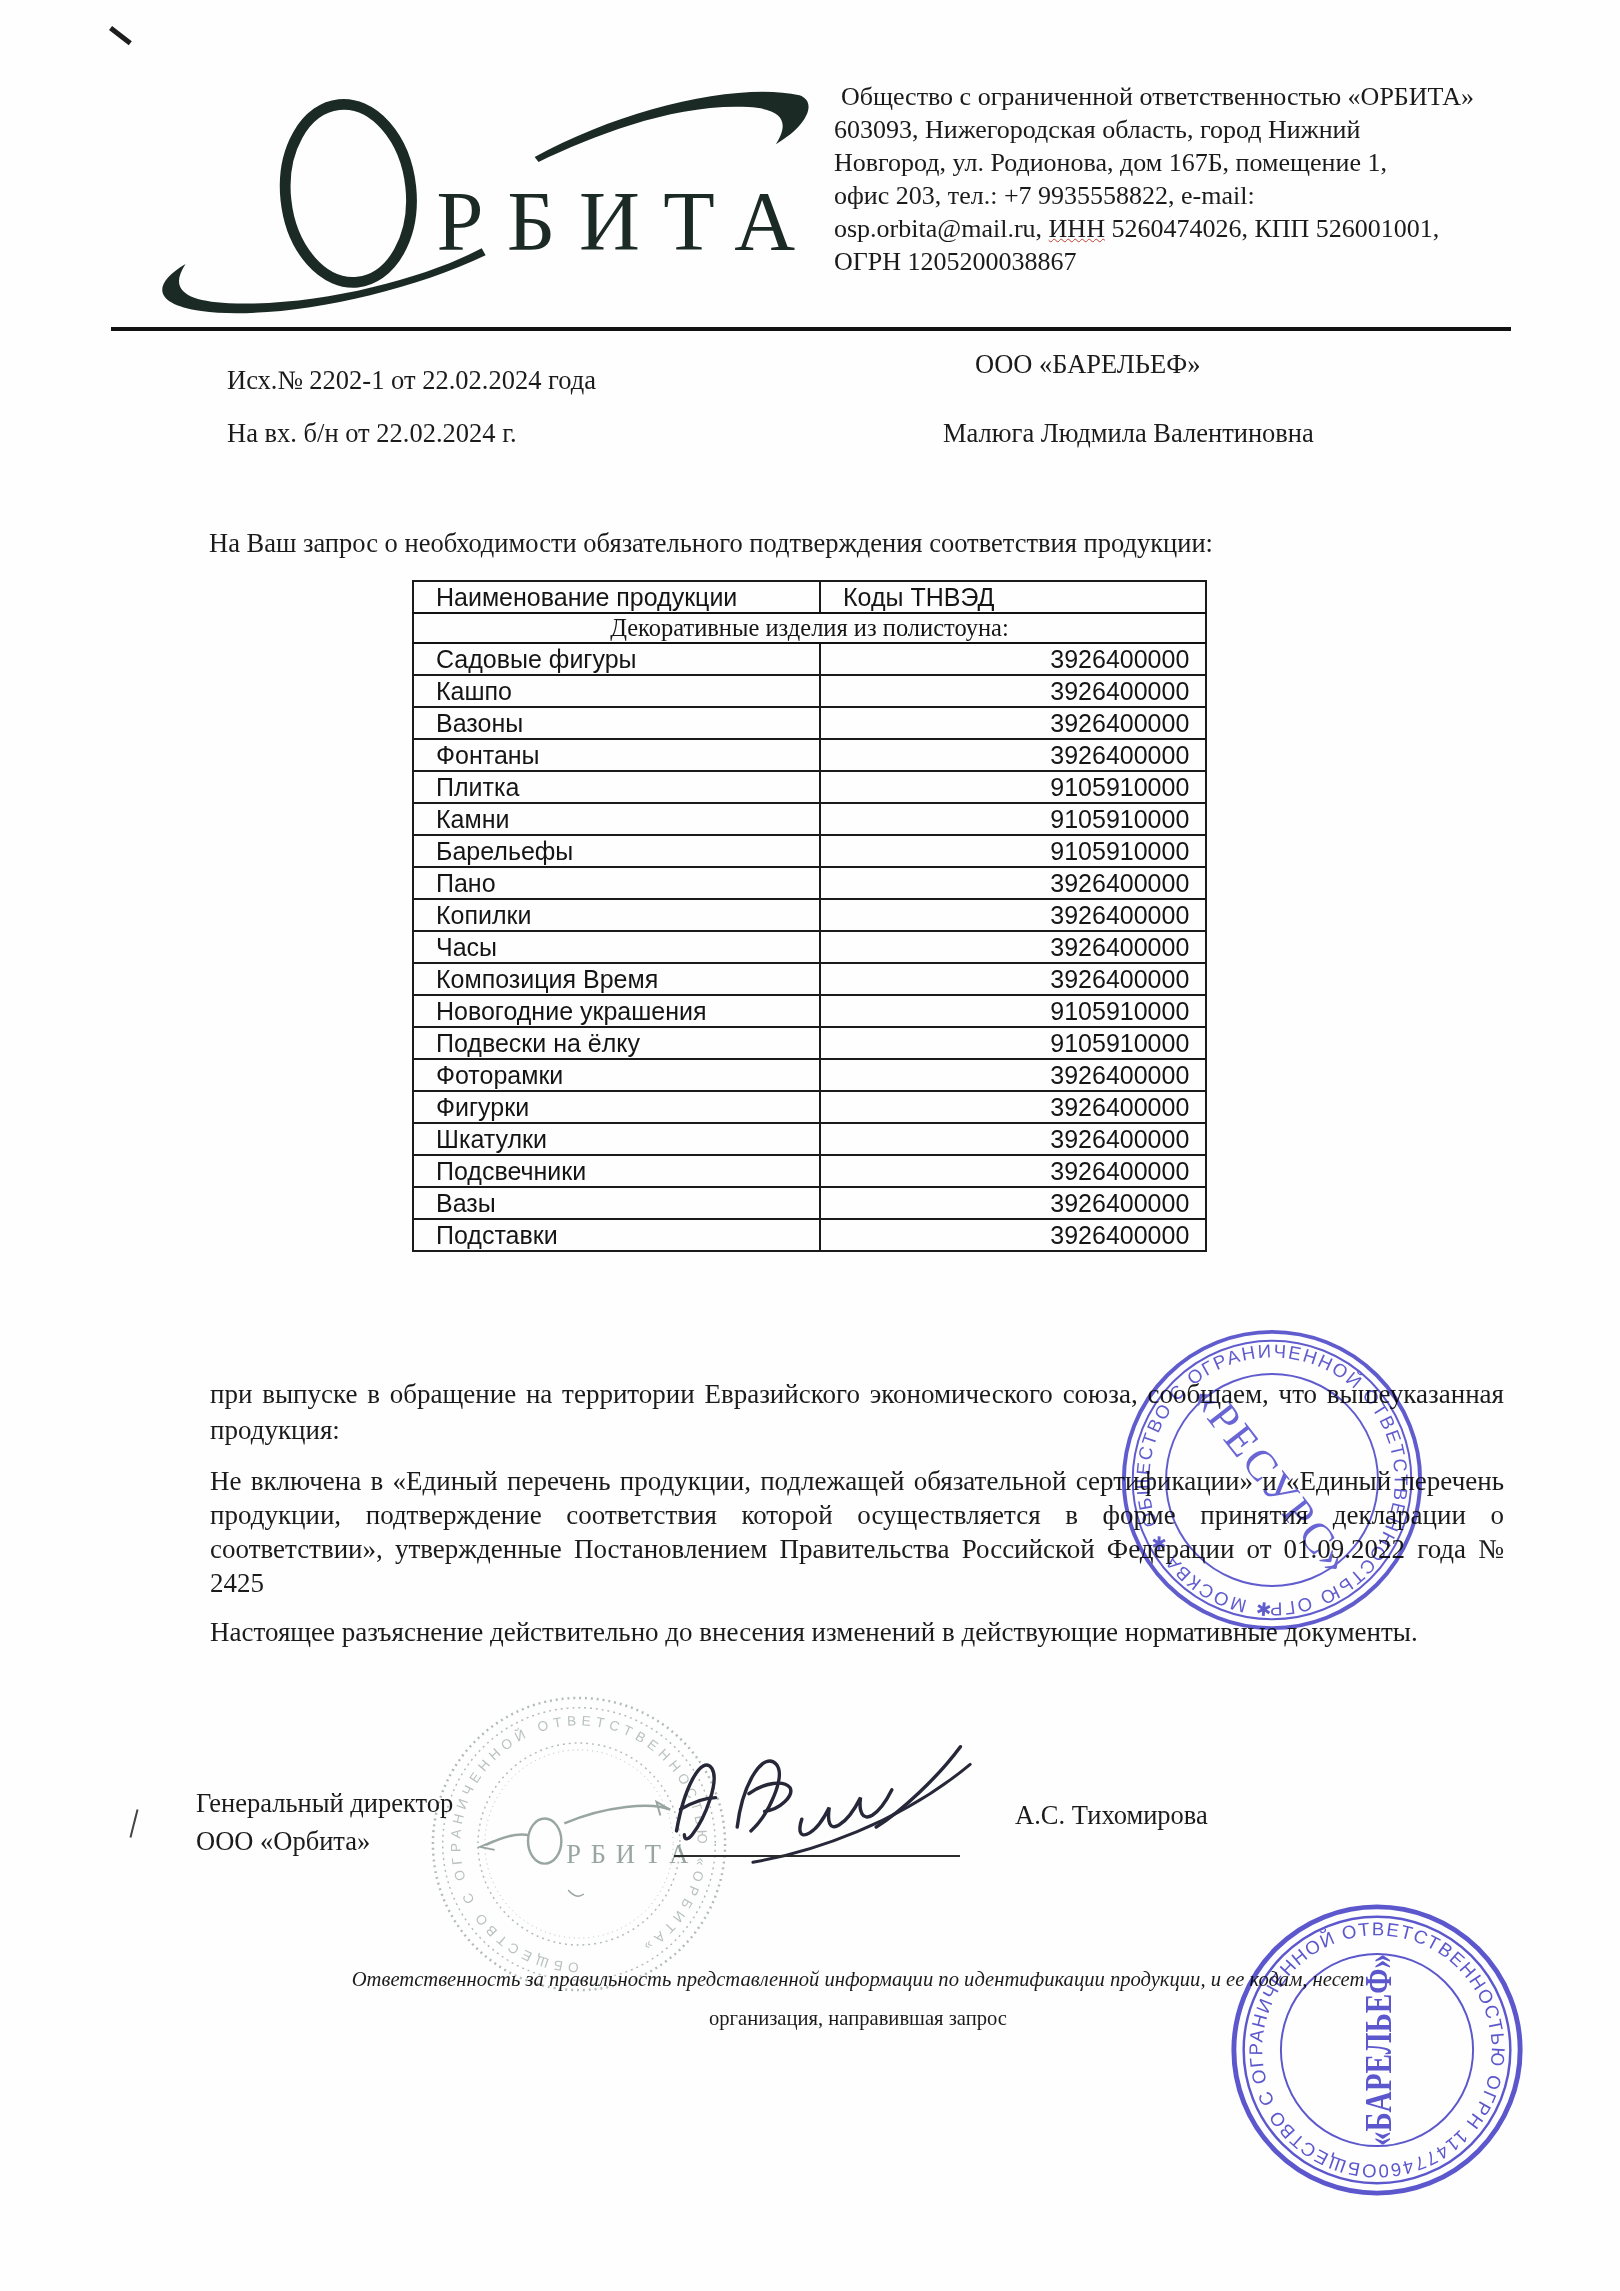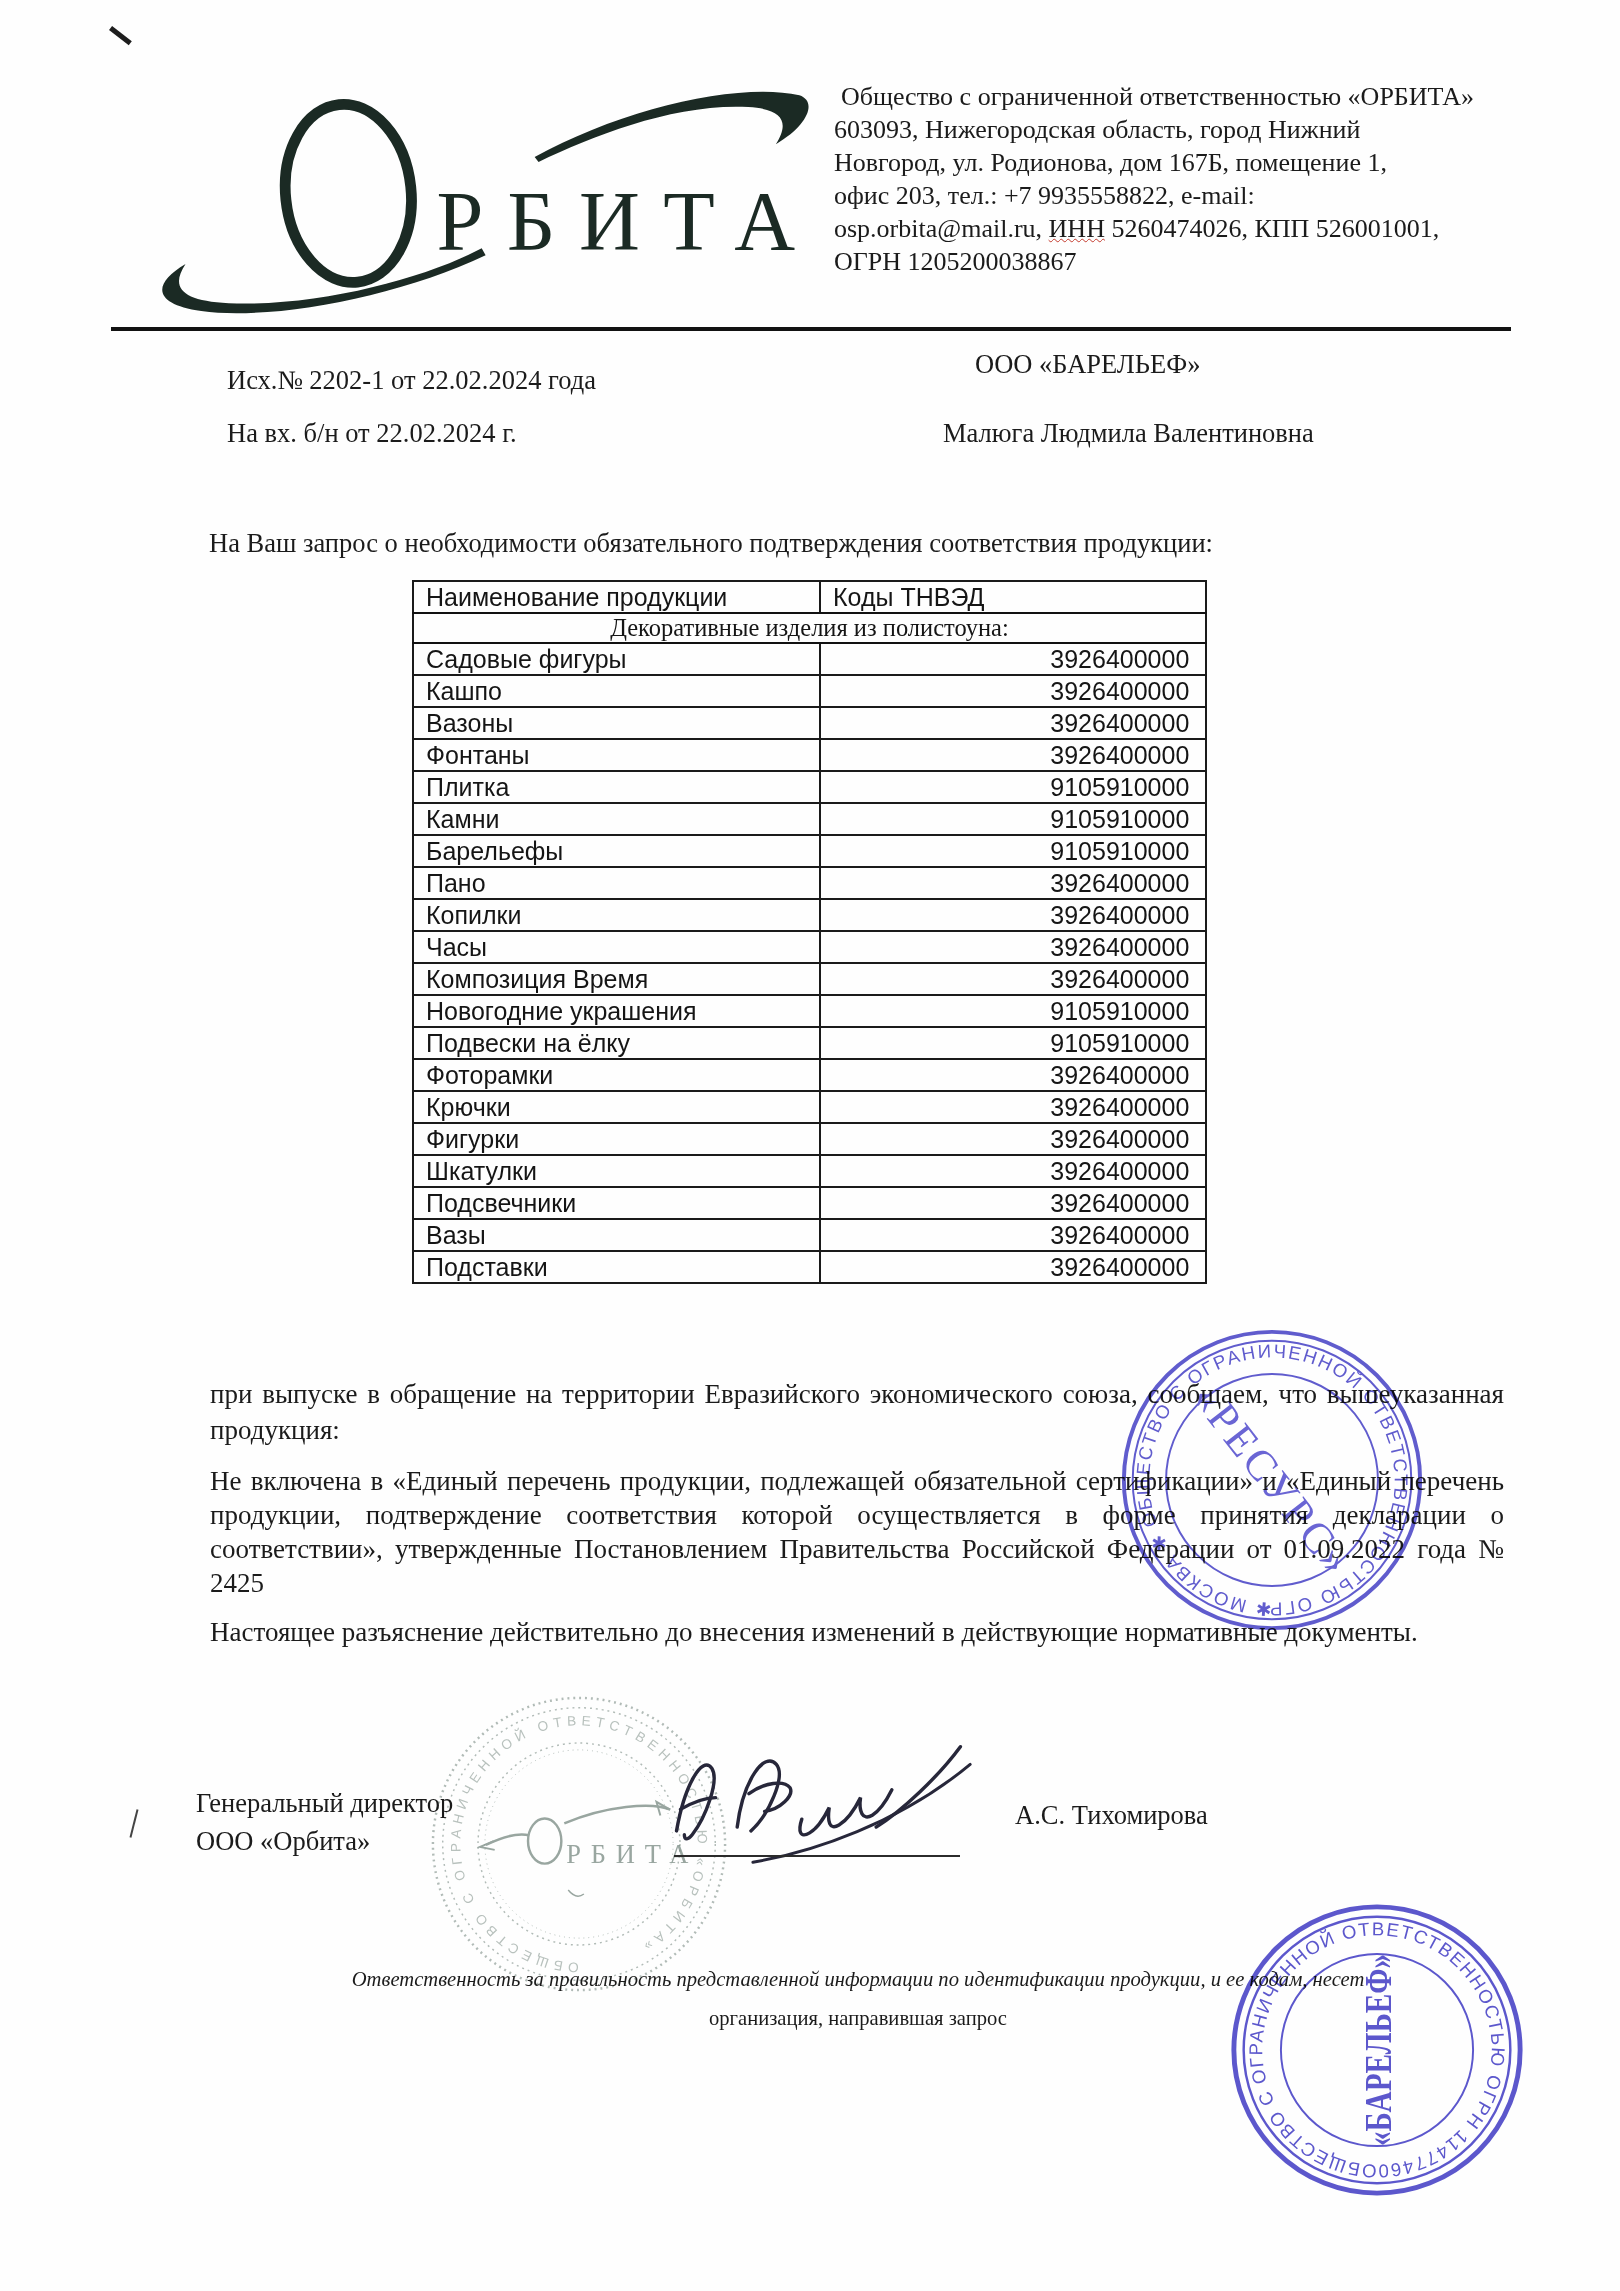--- a/index.html
+++ b/index.html
@@ -42,21 +42,21 @@
     left:412px;top:580px;width:793px;
     border-collapse:collapse;
     font-family:"Liberation Sans","DejaVu Sans",sans-serif;
     font-size:25px;color:#151515;
     table-layout:fixed;
   }
   .tnved col.c1{width:407px;}
   .tnved col.c2{width:386px;}
   .tnved th,.tnved td{
     border:2px solid #1a1a1a;
-    padding:0 12px;height:30px;
+    padding:0 22px;height:30px;
     font-weight:normal;text-align:left;
     overflow:hidden;white-space:nowrap;
   }
   .tnved{border:2.9px solid #111;}
   .tnved thead th{height:30px;border-bottom:2.9px solid #111;}
   .tnved .group td{
     font-family:"Liberation Serif","DejaVu Serif",serif;
     font-size:24.5px;text-align:center;height:28px;
     border-bottom:2.9px solid #111;
   }
@@ -186,24 +186,20 @@
         </tr>
       <tr>
           <td>Подвески на ёлку</td>
           <td class="code">9105910000</td>
         </tr>
       <tr>
           <td>Фоторамки</td>
           <td class="code">3926400000</td>
         </tr>
       <tr>
-          <td>Крючки</td>
-          <td class="code">3926400000</td>
-        </tr>
-      <tr>
           <td>Фигурки</td>
           <td class="code">3926400000</td>
         </tr>
       <tr>
           <td>Шкатулки</td>
           <td class="code">3926400000</td>
         </tr>
       <tr>
           <td>Подсвечники</td>
           <td class="code">3926400000</td>

